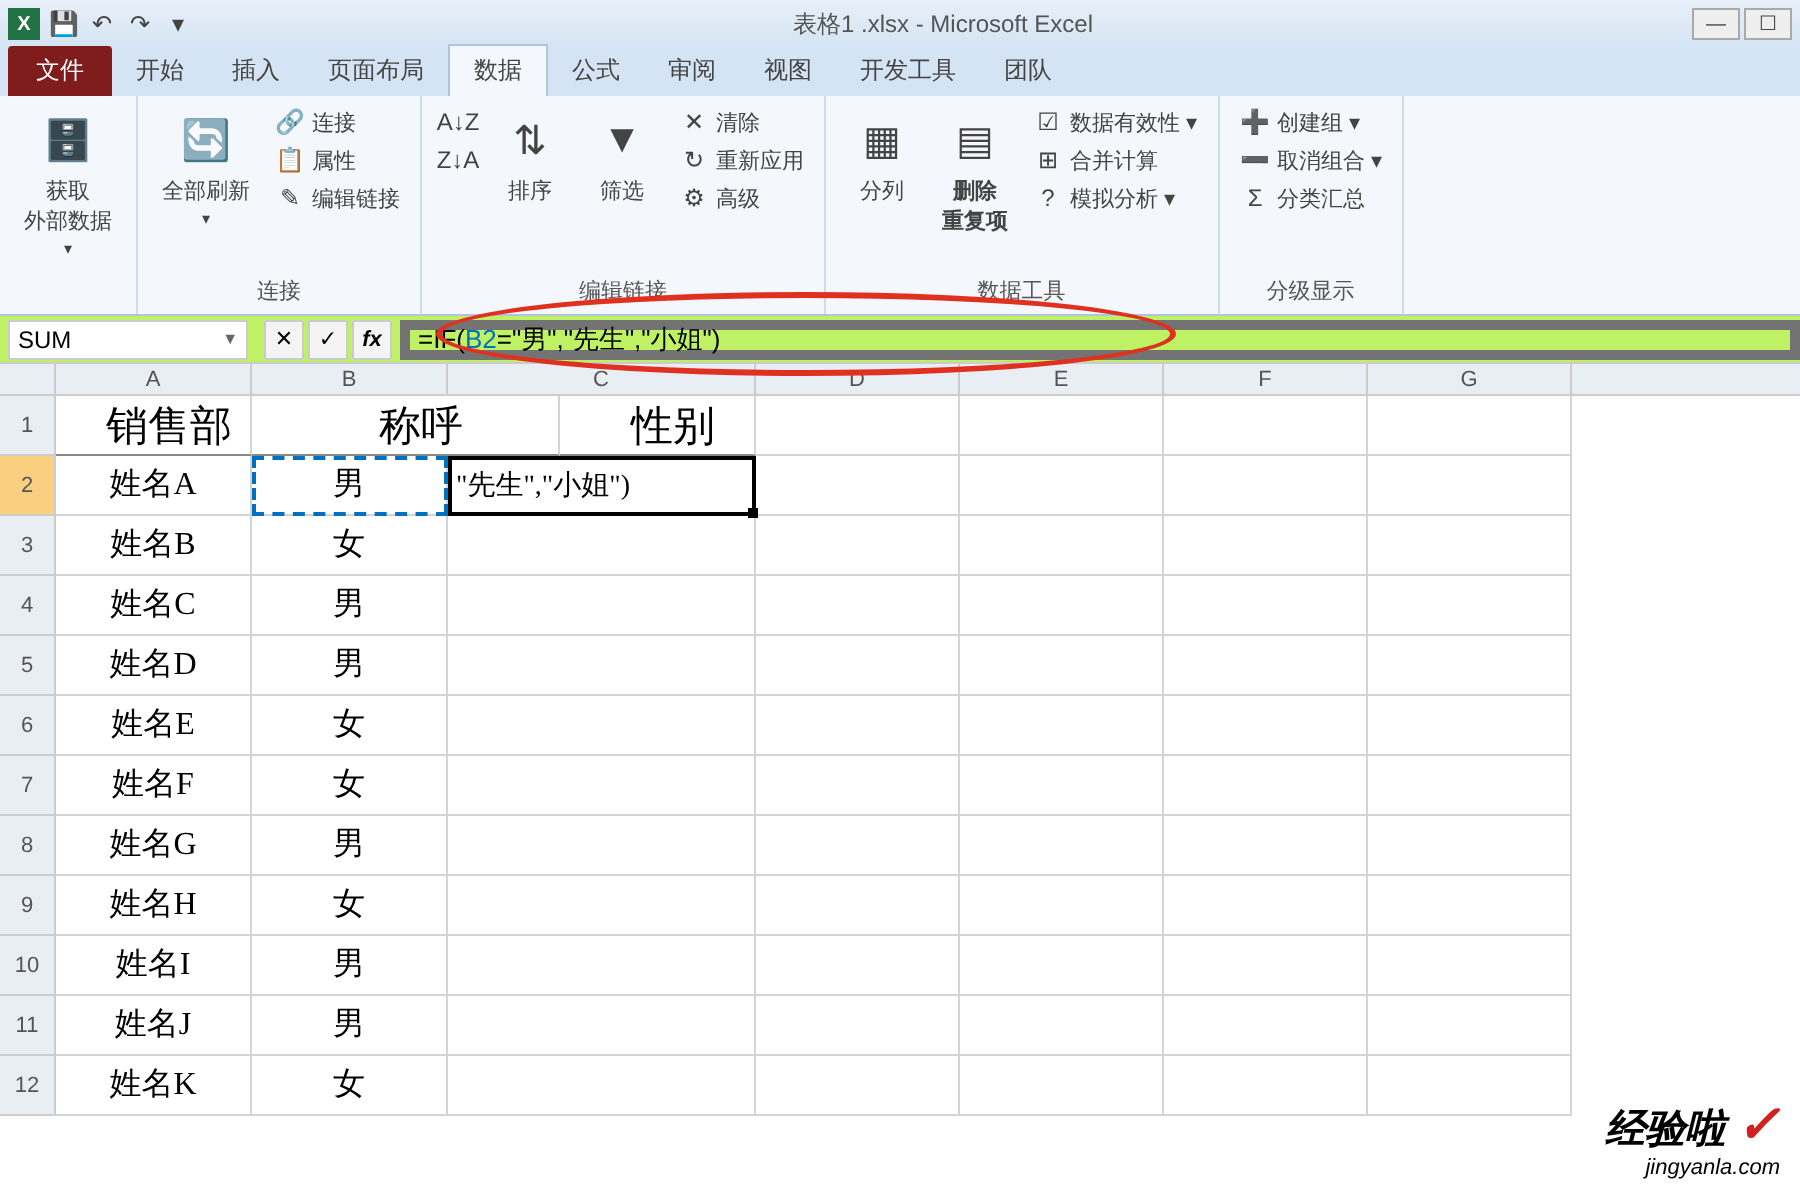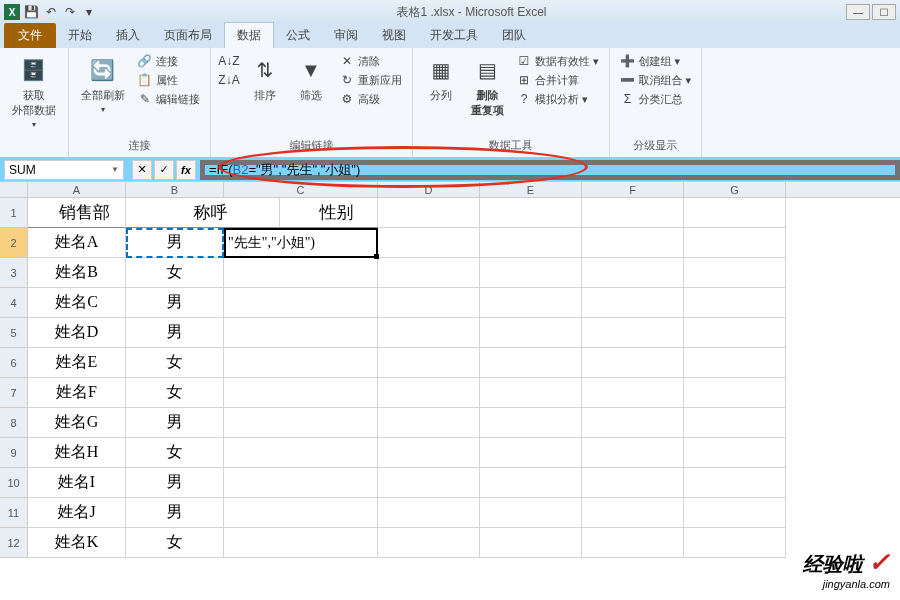--- a/index.html
+++ b/index.html
@@ -9,37 +9,37 @@
 .title-bar { height:24px; background:linear-gradient(#e8f0f8,#d4e4f4); display:flex; align-items:center; padding:0 4px; font-size:11px; color:#444; }
 .title-bar .excel-icon { width:16px; height:16px; background:#217346; color:#fff; display:flex; align-items:center; justify-content:center; font-size:10px; font-weight:bold; margin-right:4px; }
 .title-bar .qat { display:flex; gap:3px; align-items:center; }
 .title-bar .qat span { width:16px; height:16px; display:flex; align-items:center; justify-content:center; font-size:12px; cursor:pointer; }
 .title-bar .title { flex:1; text-align:center; font-size:12px; color:#555; }
 .title-bar .win-ctrl { display:flex; gap:2px; }
 .title-bar .win-ctrl span { width:24px; height:16px; border:1px solid #aaa; background:#eee; display:flex; align-items:center; justify-content:center; font-size:10px; }
 
 
 .tab-row { height:24px; background:#d4e4f4; display:flex; align-items:flex-end; padding-left:4px; font-size:12px; }
-.tab-row .file-tab { background:#a16207; color:#fff; padding:4px 14px; border-radius:2px 2px 0 0; cursor:pointer; }
+.tab-row .file-tab { background:#7f1d1d; color:#fff; padding:4px 14px; border-radius:2px 2px 0 0; cursor:pointer; }
 .tab-row .tab { padding:4px 12px; color:#444; cursor:pointer; }
 .tab-row .tab.active { background:#f4f8fc; border:1px solid #b0c4de; border-bottom:none; }
 
 
 .ribbon { height:110px; background:#f4f8fc; border-bottom:1px solid #b0c4de; display:flex; font-size:11px; color:#444; }
 .ribbon-group { border-right:1px solid #d0dce8; padding:4px 8px; display:flex; flex-direction:column; justify-content:space-between; }
 .ribbon-group .group-body { display:flex; gap:6px; align-items:flex-start; flex:1; }
 .ribbon-group .group-label { text-align:center; font-size:11px; color:#555; padding-top:2px; }
 .big-btn { display:flex; flex-direction:column; align-items:center; gap:2px; padding:2px 4px; cursor:pointer; }
 .big-btn .ico { width:32px; height:32px; display:flex; align-items:center; justify-content:center; font-size:20px; }
 .small-btns { display:flex; flex-direction:column; gap:1px; }
 .small-btn { display:flex; align-items:center; gap:3px; padding:1px 2px; cursor:pointer; font-size:11px; white-space:nowrap; }
 .small-btn .ico { width:16px; height:16px; display:flex; align-items:center; justify-content:center; font-size:12px; }
 
 
-.formula-row { height:24px; border-bottom:1px solid #ccc; display:flex; align-items:center; background:#7dd3fc; font-size:12px; position:relative; }
+.formula-row { height:24px; border-bottom:1px solid #ccc; display:flex; align-items:center; background:#bef264; font-size:12px; position:relative; }
 .name-box { width:120px; border:1px solid #ccc; height:20px; margin:0 4px; display:flex; align-items:center; padding:0 4px; background:#fff; }
 .name-box input { border:none; width:90px; font-size:12px; outline:none; }
 .name-box .dd { margin-left:auto; font-size:8px; color:#666; }
 .fb-btns { display:flex; gap:2px; padding:0 4px; }
 .fb-btn { width:20px; height:20px; border:1px solid #ccc; display:flex; align-items:center; justify-content:center; font-size:11px; cursor:pointer; background:#f4f4f4; }
 .fb-btn.fx { font-style:italic; font-weight:bold; }
 .formula-input { flex:1; height:20px; border:5px solid #737373; padding:0 4px; font-size:13px; font-family:"SimSun",monospace; display:flex; align-items:center; }
 .formula-input .ref { color:#0070c0; }
 .red-ellipse { position:absolute; left:218px; top:-12px; width:370px; height:42px; border:3px solid #e03020; border-radius:50%; pointer-events:none; z-index:10; }
 
@@ -51,21 +51,21 @@
 .col-D { width:102px; } .col-E { width:102px; } .col-F { width:102px; } .col-G { width:102px; }
 
 
 .grid { position:relative; }
 .row { display:flex; height:30px; }
 .row.hdr-row { height:30px; }
 .row-hdr { width:28px; background:#e8eef4; border-right:1px solid #ccc; border-bottom:1px solid #ccc; display:flex; align-items:center; justify-content:center; font-size:11px; color:#555; cursor:pointer; }
 .row-hdr.sel { background:#f8d080; }
 .cell { border-right:1px solid #d4d4d4; border-bottom:1px solid #d4d4d4; display:flex; align-items:center; padding:0 4px; font-size:16px; font-family:"SimSun",serif; }
 .cell.center { justify-content:center; }
-.cell.header-cell { border-bottom:1px solid #888; font-size:17px;padding-left:20px; }
+.cell.header-cell { border-bottom:1px solid #888; font-size:21px;padding-left:20px; }
 .cell.A { width:98px; } .cell.B { width:98px; } .cell.C { width:154px; }
 .cell.D { width:102px; } .cell.E { width:102px; } .cell.F { width:102px; } .cell.G { width:102px; }
 
 
 .ref-box { position:absolute; border:2px dashed #0070c0; pointer-events:none; }
 .active-box { position:absolute; border:2px solid #000; pointer-events:none; }
 .active-box .handle { position:absolute; right:-3px; bottom:-3px; width:5px; height:5px; background:#000; }
 
 
 .watermark { position:absolute; right:10px; bottom:10px; text-align:right; font-family:Arial,sans-serif; }

